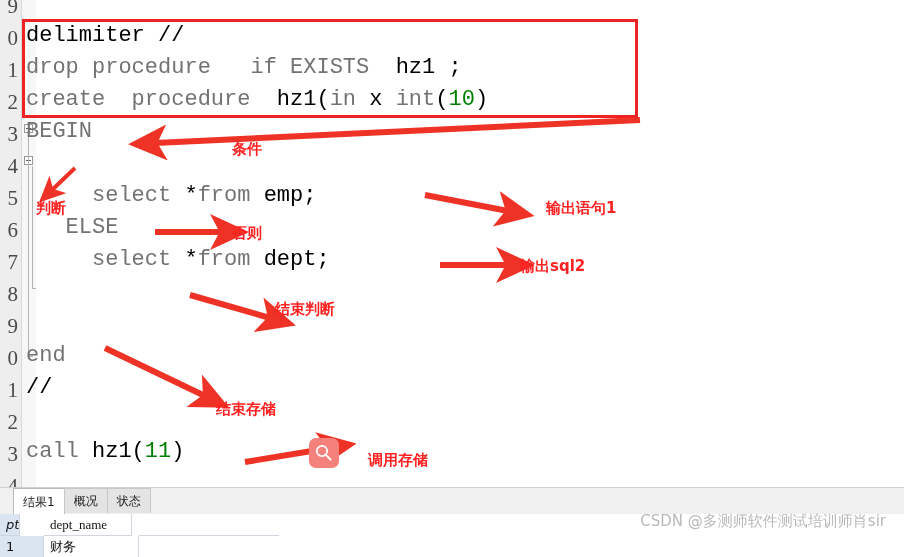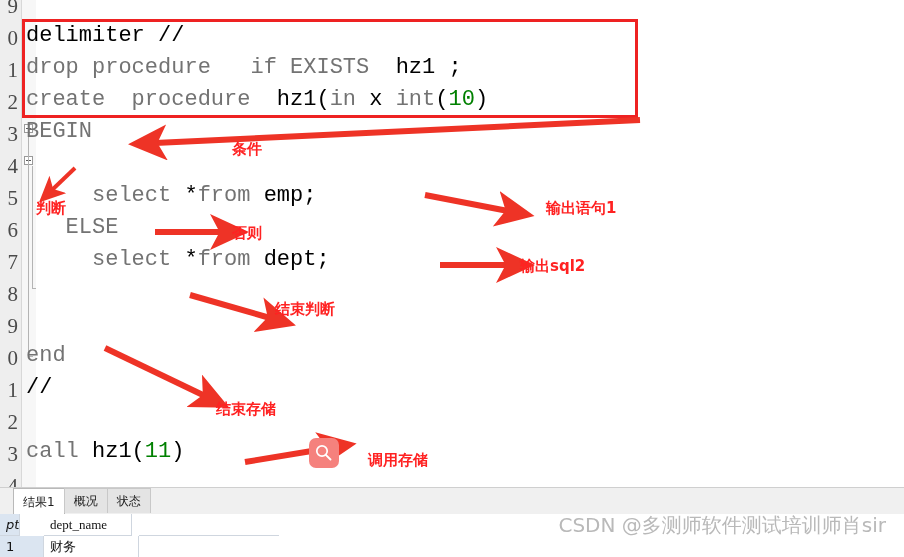--- a/index.html
+++ b/index.html
@@ -62,21 +62,21 @@
     box-sizing:border-box;vertical-align:top;
   }
   .tab.active{background:#ffffff;height:26px;line-height:26px;border-color:#b9b9b9;}
 
   .grid{position:absolute;left:0;top:26px;width:904px;height:44px;background:#ffffff;}
   .gcell{position:absolute;box-sizing:border-box;font-family:"DejaVu Sans", sans-serif;font-size:13px;color:#121212;
      border-right:1px solid #cfd6df;border-bottom:1px solid #cfd6df;padding-left:6px;line-height:21px;height:22px;overflow:hidden;white-space:nowrap;}
   .ghead{background:#dbe5f1;}
   .ghead2{background:#ffffff;}
 
-  .watermark{position:absolute;right:18px;top:24px;color:#b9b9b9;font-family:"DejaVu Sans", sans-serif;font-size:20px;white-space:nowrap;}
+  .watermark{position:absolute;right:18px;top:24px;color:#b9b9b9;font-family:"DejaVu Sans", sans-serif;font-size:15px;white-space:nowrap;}
 </style>
 </head>
 <body>
 
 <div id="app">
 
   <div class="editor">
 
     <div class="gutter" id="gutter">
         <div class="gutter-num" style="top: -4px;">9</div>

